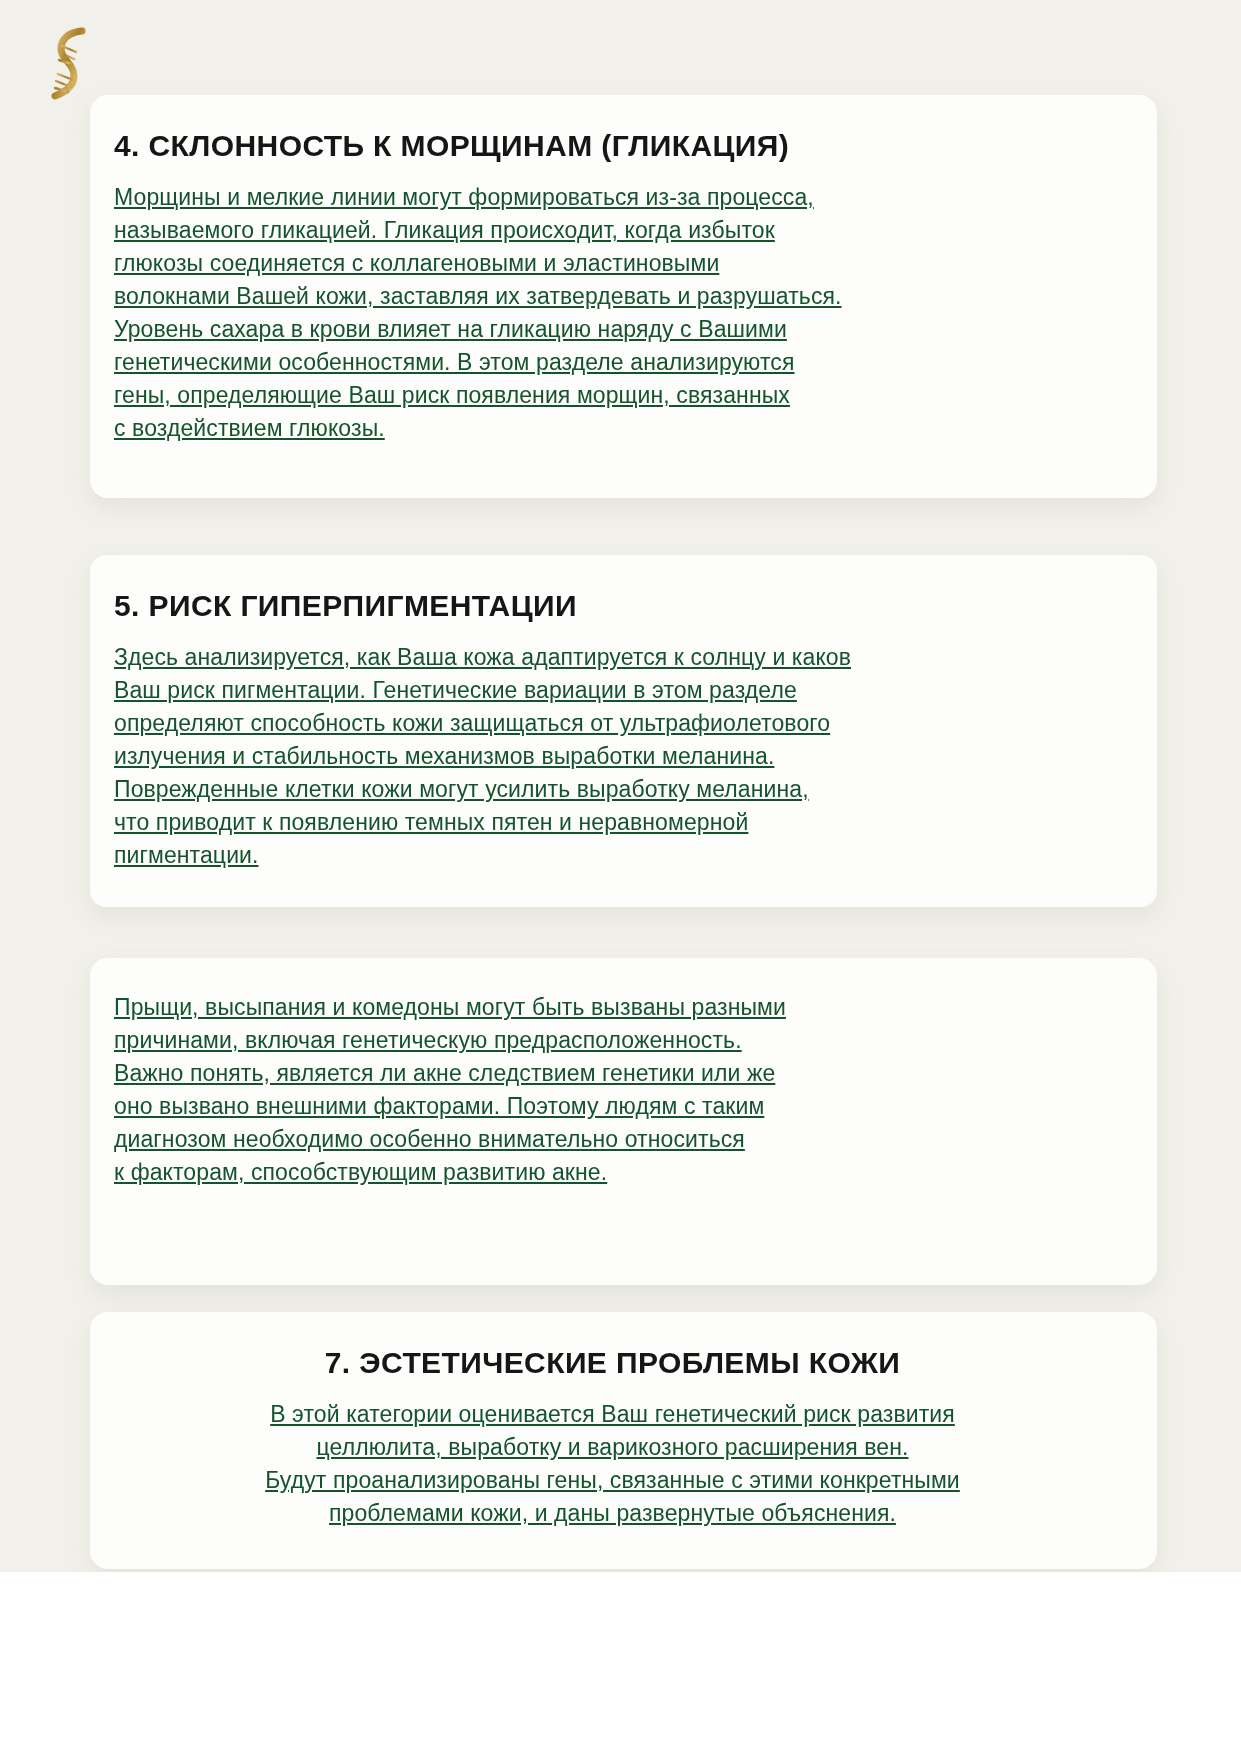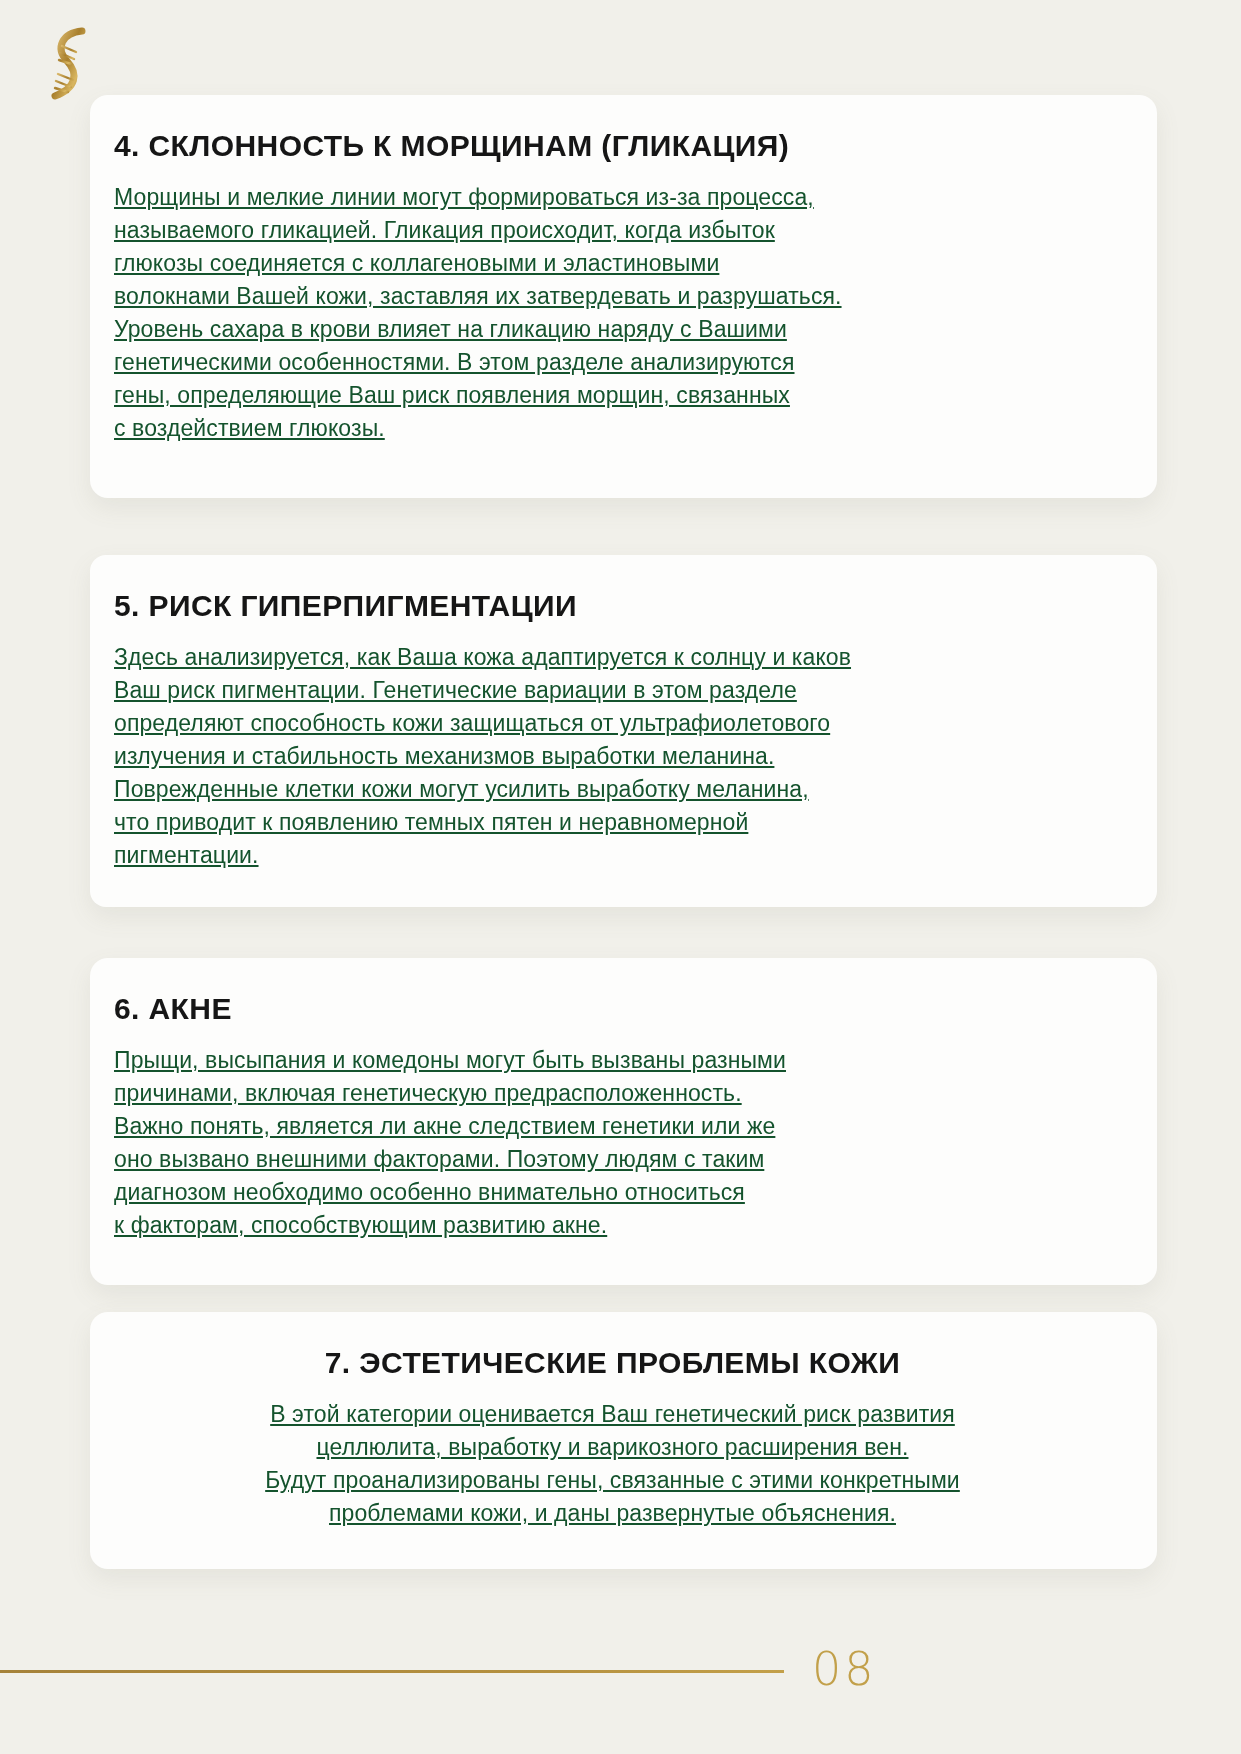--- a/index.html
+++ b/index.html
@@ -2,21 +2,21 @@
 <html lang="ru"><head>
 <meta charset="utf-8">
 <style>
   html, body {
     margin: 0;
     padding: 0;
   }
   .page {
     position: relative;
     width: 1241px;
-    height: 1754px;
+    height: 1572px;
     background: #f1f0ea;
     font-family: "Liberation Sans", sans-serif;
     overflow: hidden;
   }
   .logo {
     position: absolute;
     left: 42px;
     top: 26px;
     width: 52px;
     height: 76px;
@@ -109,21 +109,20 @@
     <p>Здесь анализируется, как Ваша кожа адаптируется к солнцу и каков
 Ваш риск пигментации. Генетические вариации в этом разделе
 определяют способность кожи защищаться от ультрафиолетового
 излучения и стабильность механизмов выработки меланина.
 Поврежденные клетки кожи могут усилить выработку меланина,
 что приводит к появлению темных пятен и неравномерной
 пигментации.</p>
   </section>
 
   <section class="card card-3">
-    <h2>6. АКНЕ</h2>
     <p>Прыщи, высыпания и комедоны могут быть вызваны разными
 причинами, включая генетическую предрасположенность.
 Важно понять, является ли акне следствием генетики или же
 оно вызвано внешними факторами. Поэтому людям с таким
 диагнозом необходимо особенно внимательно относиться
 к факторам, способствующим развитию акне.</p>
   </section>
 
   <section class="card card-4">
     <h2>7. ЭСТЕТИЧЕСКИЕ ПРОБЛЕМЫ КОЖИ</h2>

